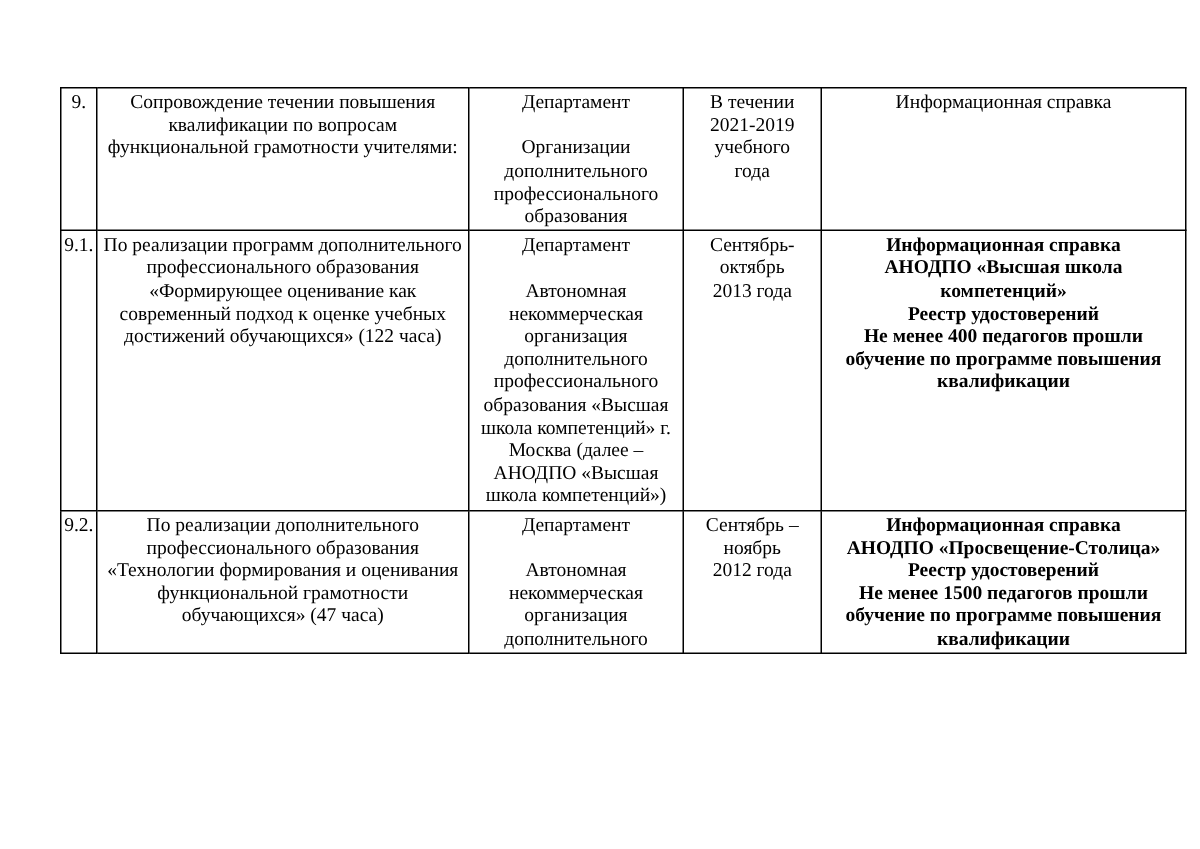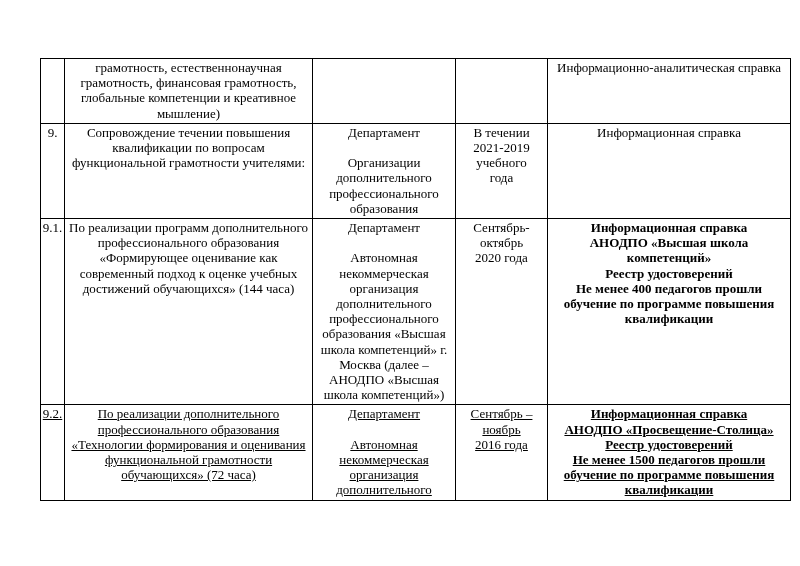--- a/index.html
+++ b/index.html
@@ -33,75 +33,68 @@
     text-align: center;
     padding-left: 1px;
     padding-right: 1px;
   }
   .doc-table td.bold {
     font-weight: bold;
   }
   tr.row-0 { height: 62px; }
   tr.row-1 { height: 93px; }
   tr.row-2 { height: 183px; margin-left: 46px; }
-  tr.row-3 { height: 92px; text-decoration: underline; }
+  tr.row-3 { height: 92px; }
 </style>
 </head>
 <body>
 
 <table class="doc-table">
   <colgroup>
     <col style="width:24px">
     <col style="width:248px">
     <col style="width:143px">
     <col style="width:92px">
     <col style="width:243px">
   </colgroup>
   <tbody>
-    <tr class="row-0">
-      <td class="cell-num"></td>
-      <td>грамотность, естественнонаучная грамотность, финансовая грамотность, глобальные компетенции и креативное мышление)</td>
-      <td></td>
-      <td></td>
-      <td>Информационно-аналитическая справка</td>
-    </tr>
     <tr class="row-1">
       <td class="cell-num">9.</td>
       <td>Сопровождение течении повышения квалификации по вопросам функциональной грамотности учителями:</td>
       <td>Департамент
 
 Организации дополнительного профессионального образования</td>
       <td>В течении
 2021-2019
 учебного
 года</td>
       <td>Информационная справка</td>
     </tr>
     <tr class="row-2">
       <td class="cell-num">9.1.</td>
-      <td>По реализации программ дополнительного профессионального образования «Формирующее оценивание как современный подход к оценке учебных достижений обучающихся» (144 часа)</td>
+      <td>По реализации программ дополнительного профессионального образования «Формирующее оценивание как современный подход к оценке учебных достижений обучающихся» (122 часа)</td>
       <td>Департамент
 
 Автономная некоммерческая организация дополнительного профессионального образования «Высшая школа компетенций» г. Москва (далее – АНОДПО «Высшая школа компетенций»)</td>
       <td>Сентябрь-
 октябрь
-2020 года</td>
+2013 года</td>
       <td class="bold">Информационная справка
 АНОДПО «Высшая школа компетенций»
 Реестр удостоверений
 Не менее 400 педагогов прошли обучение по программе повышения квалификации</td>
     </tr>
     <tr class="row-3">
       <td class="cell-num">9.2.</td>
-      <td>По реализации дополнительного профессионального образования «Технологии формирования и оценивания функциональной грамотности обучающихся» (72 часа)</td>
+      <td>По реализации дополнительного профессионального образования «Технологии формирования и оценивания функциональной грамотности обучающихся» (47 часа)</td>
       <td>Департамент
 
 Автономная некоммерческая организация дополнительного</td>
       <td>Сентябрь –
 ноябрь
-2016 года</td>
+2012 года</td>
       <td class="bold">Информационная справка
 АНОДПО «Просвещение-Столица»
 Реестр удостоверений
 Не менее 1500 педагогов прошли обучение по программе повышения квалификации</td>
     </tr>
   </tbody>
 </table>
 
 </body></html>

